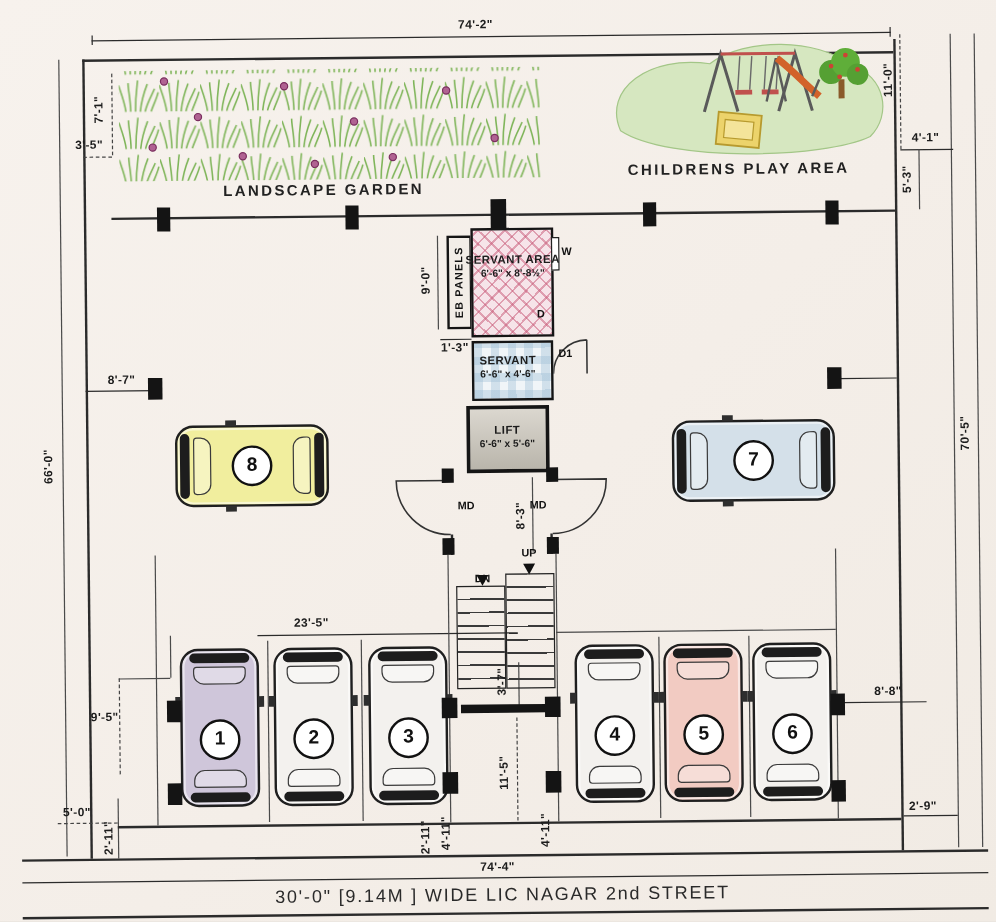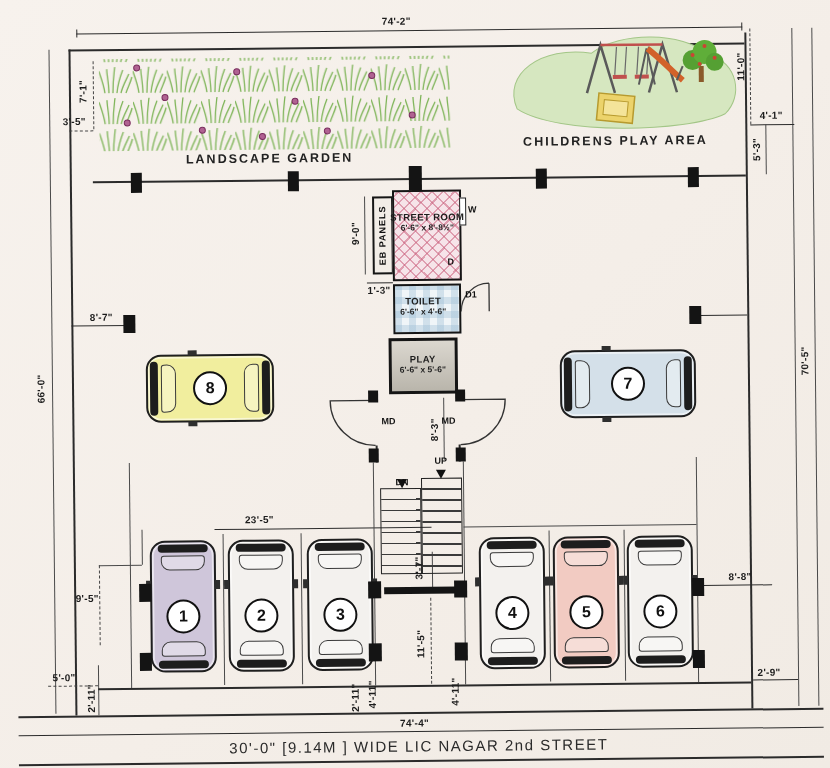--- a/index.html
+++ b/index.html
@@ -204,40 +204,40 @@
   <i class="col" style="left:366px;top:643px;width:13px;height:18px"></i>
   <i class="col" style="left:452px;top:643px;width:13px;height:18px"></i>
 
   <div class="room" style="left:374px;top:196px;width:21px;height:78px;background:#f2ede7"></div>
   <span class="vtext" style="left:384px;top:235px">EB PANELS</span>
 
   <div class="room" style="left:394px;top:190px;width:69px;height:91px;
        background:repeating-linear-gradient(45deg,rgba(200,90,120,.5) 0 1.5px,rgba(0,0,0,0) 1.5px 8px),
                   repeating-linear-gradient(-45deg,rgba(200,90,120,.5) 0 1.5px,rgba(0,0,0,0) 1.5px 8px),#f6e4e9"></div>
   <div class="rlabel" style="left:429px;top:222px">
-    <div class="nm">STREET ROOM</div>
+    <div class="nm">SERVANT AREA</div>
     <div class="sz">6'-6" x 8'-8½"</div>
   </div>
   <i class="ln" style="left:461px;top:198px;width:5px;height:26px;background:#fff;border:1px solid #222;z-index:3"></i>
   <span class="tag" style="left:474px;top:210px">W</span>
   <span class="tag" style="left:452px;top:262px">D</span>
 
   <div class="room" style="left:394px;top:284px;width:68px;height:50px;
        background:repeating-linear-gradient(0deg,rgba(150,185,210,.35) 0 7px,rgba(0,0,0,0) 7px 14px),
                   repeating-linear-gradient(90deg,rgba(150,185,210,.35) 0 7px,rgba(0,0,0,0) 7px 14px),#f0f5f8"></div>
   <div class="rlabel" style="left:424px;top:306px">
-    <div class="nm">TOILET</div>
+    <div class="nm">SERVANT</div>
     <div class="sz">6'-6" x 4'-6"</div>
   </div>
   <span class="tag" style="left:472px;top:295px">D1</span>
 
   <div class="room" style="left:389px;top:338px;width:69px;height:56px;border-width:3px;
        background:linear-gradient(180deg,#dbd7cf,#b9b5ab)"></div>
   <div class="rlabel" style="left:423px;top:364px">
-    <div class="nm">PLAY</div>
+    <div class="nm">LIFT</div>
     <div class="sz">6'-6" x 5'-6"</div>
   </div>
 
   <span class="tag" style="left:388px;top:421px">MD</span>
   <span class="tag" style="left:448px;top:421px">MD</span>
 
   <div class="stair" style="left:379px;top:488px;width:41px;height:86px"></div>
   <div class="stair" style="left:420px;top:478px;width:41px;height:96px"></div>
   <span class="tag" style="left:401px;top:482px">DN</span>
   <span class="tag" style="left:440px;top:461px">UP</span>

